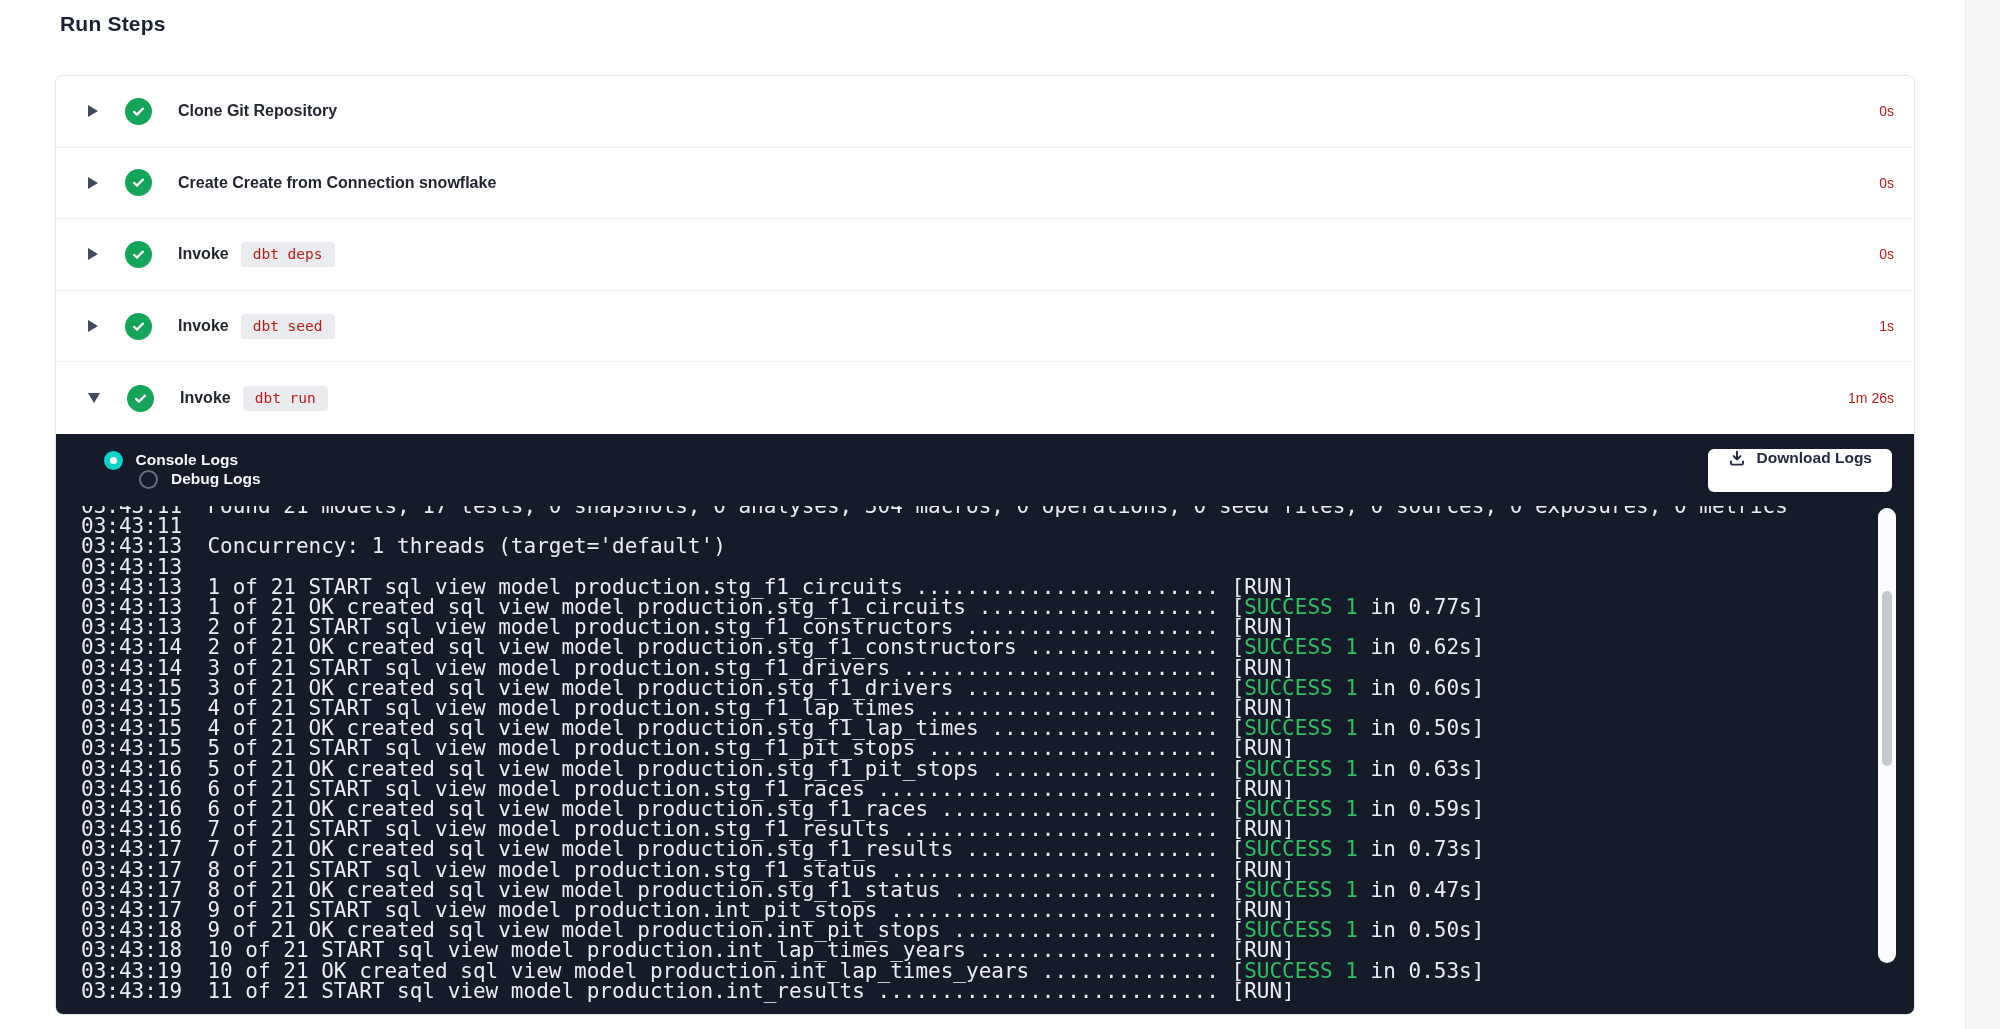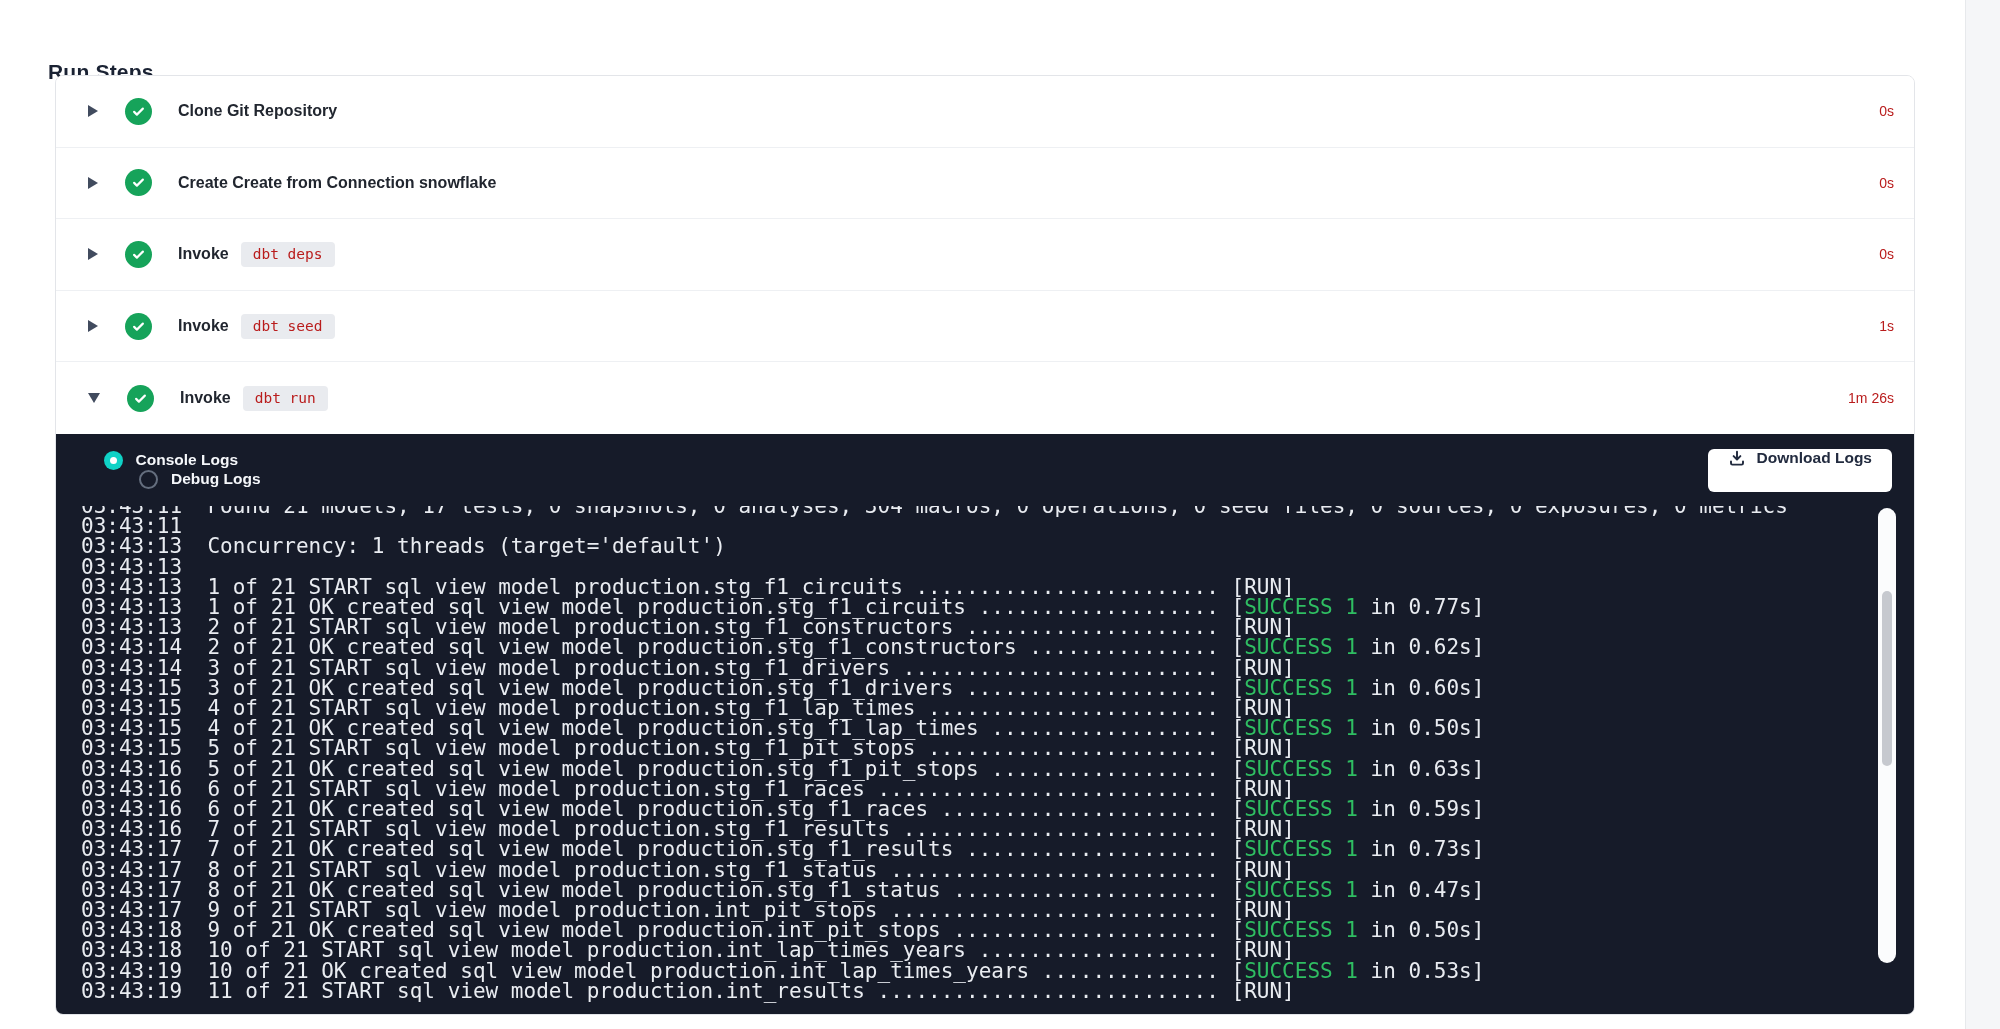--- a/index.html
+++ b/index.html
@@ -2,22 +2,22 @@
 <html style="--teal: #0fd2c6; --green: #2fbe62;"><head>
 <meta charset="utf-8">
 <style>
   * { margin:0; padding:0; box-sizing:border-box; }
   html,body { width:2000px; height:1029px; background:#ffffff; overflow:hidden;
               font-family:"Liberation Sans", sans-serif; }
 
   .right-strip { position:absolute; left:1965px; top:0; width:35px; height:1029px;
                  background:#f5f6f8; border-left:1px solid #e7e9ec; }
 
-  .page-title { position:absolute; left:48px; top:12px; font-size:21px; font-weight:700;
-                color:#1a2233; letter-spacing:.2px;margin-top:48px; }
+  .page-title { position:absolute; left:60px; top:12px; font-size:21px; font-weight:700;
+                color:#1a2233; letter-spacing:.2px; }
 
   .card { position:absolute; left:55px; top:75px; width:1860px; height:940px;
           background:#ffffff; border:1px solid #e3e5e9; border-radius:8px; overflow:hidden; }
 
   .step-row { display:flex; align-items:center; height:71.6px;
               padding:0 20px 0 32px; background:#fff; border-bottom:1px solid #eef0f3; cursor:pointer; }
   .step-row:last-child { border-bottom:none; }
 
   .chev { width:0; height:0; flex:0 0 auto; }
   .chev.right { border-left:10px solid #414b5e; border-top:6.5px solid transparent; border-bottom:6.5px solid transparent; }

